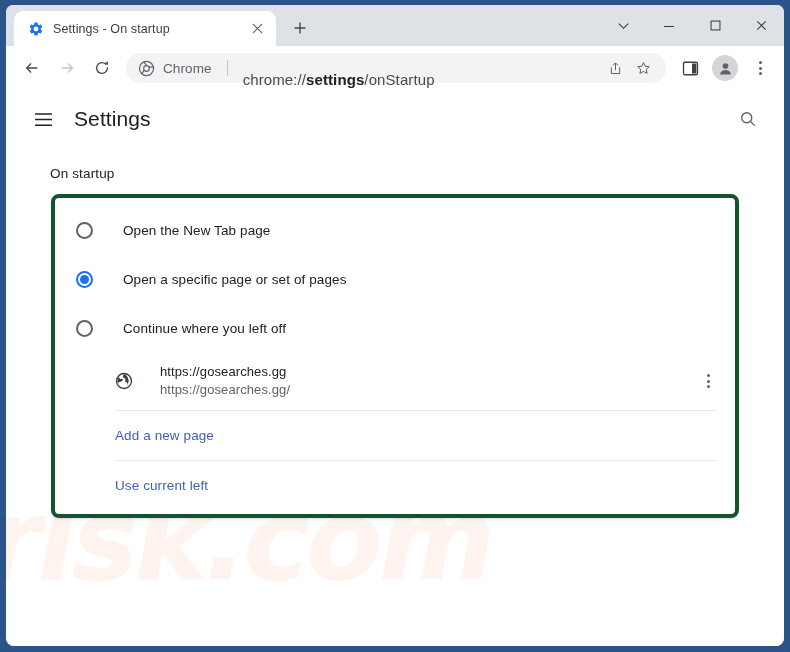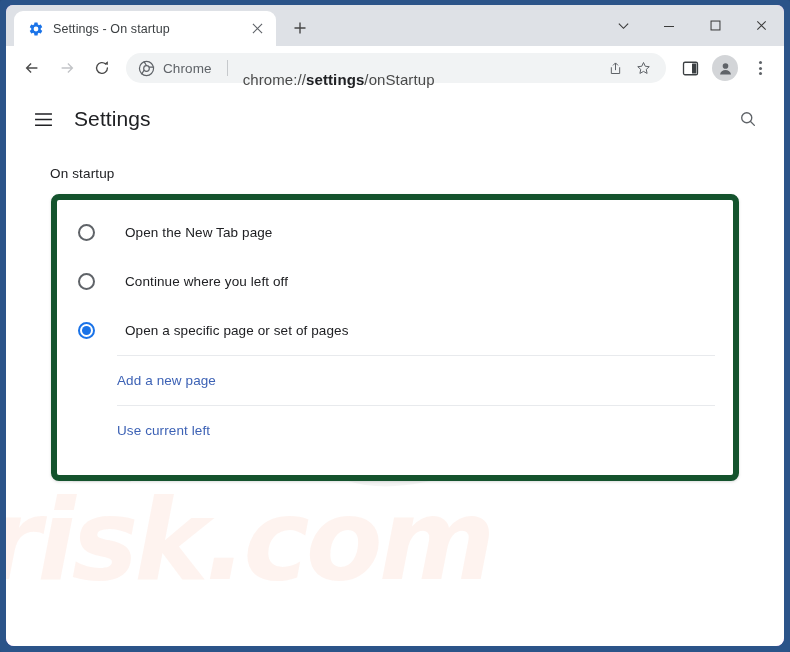--- a/index.html
+++ b/index.html
@@ -157,24 +157,24 @@
     position: relative; z-index: 2;
     margin: 18px 16px 0 44px;
     font-size: 13.5px; color: #202124;
     letter-spacing: .15px;
   }
 
   .card {
     position: relative; z-index: 2;
     margin: 13px 45px 0 45px;
     background: #ffffff;
-    border: 6px solid #14532d;
+    border: 4px solid #14532d;
     border-radius: 8px;
     box-shadow: 0 1px 2px rgba(60,64,67,0.10), 0 1px 3px 1px rgba(60,64,67,0.05);
-    padding: 8px 0 20px 0;
+    padding: 8px 0 4px 0;
   }
   .radio-row {
     display: flex; align-items: center;
     height: 49px;
     padding: 0 0 0 21px;
   }
   .radio {
     width: 17px; height: 17px; border-radius: 50%;
     border: 2px solid #5f6368;
     flex: none;
@@ -360,29 +360,45 @@
     <div class="section-label">On startup</div>
 
     <div class="card">
 
       <div class="radio-row">
         <span class="radio"></span>
         <span class="radio-label">Open the New Tab page</span>
       </div>
 
       <div class="radio-row">
+        <span class="radio selected"></span>
+        <span class="radio-label">Open a specific page or set of pages</span>
+      </div>
+
+      <div class="radio-row">
         <span class="radio"></span>
         <span class="radio-label">Continue where you left off</span>
       </div>
 
-      <div class="radio-row">
-        <span class="radio selected"></span>
-        <span class="radio-label">Open a specific page or set of pages</span>
-      </div>
-
+      <div class="page-entry">
+        <svg class="globe-icon" viewBox="0 0 20 20">
+          <circle cx="10" cy="10" r="8.3" fill="none" stroke="#3c4043" stroke-width="1.5"></circle>
+          <path fill="#3c4043" d="M10 2.3c-1.1 1.3-1.5 2.6-1 3.6.6 1.1 2.2.9 2.6 2 .3.9-.6 1.7-.2 2.6.4.9 1.9 1 2.4 2 .4.9-.2 2-1.2 3.1a8 8 0 00-2.6-13.3z"></path>
+          <path fill="#3c4043" d="M5.4 4.2C4.2 5.5 4.4 7 5.6 7.6c1 .5 2.2-.2 2.8.5.5.6 0 1.6-.8 2.1-1 .6-2.5.4-3.3 1.2-.6.6-.6 1.6-.2 2.6A8 8 0 015.4 4.2z"></path>
+        </svg>
+        <div class="page-texts">
+          <div class="page-title">https://gosearches.gg</div>
+          <div class="page-url">https://gosearches.gg/</div>
+        </div>
+        <span class="kebab">
+          <span></span>
+          <span></span>
+          <span></span>
+        </span>
+      </div>
 
       <div class="divider"></div>
 
       <div class="link-row">
         <span class="link-text">Add a new page</span>
       </div>
 
       <div class="divider"></div>
 
       <div class="link-row">

